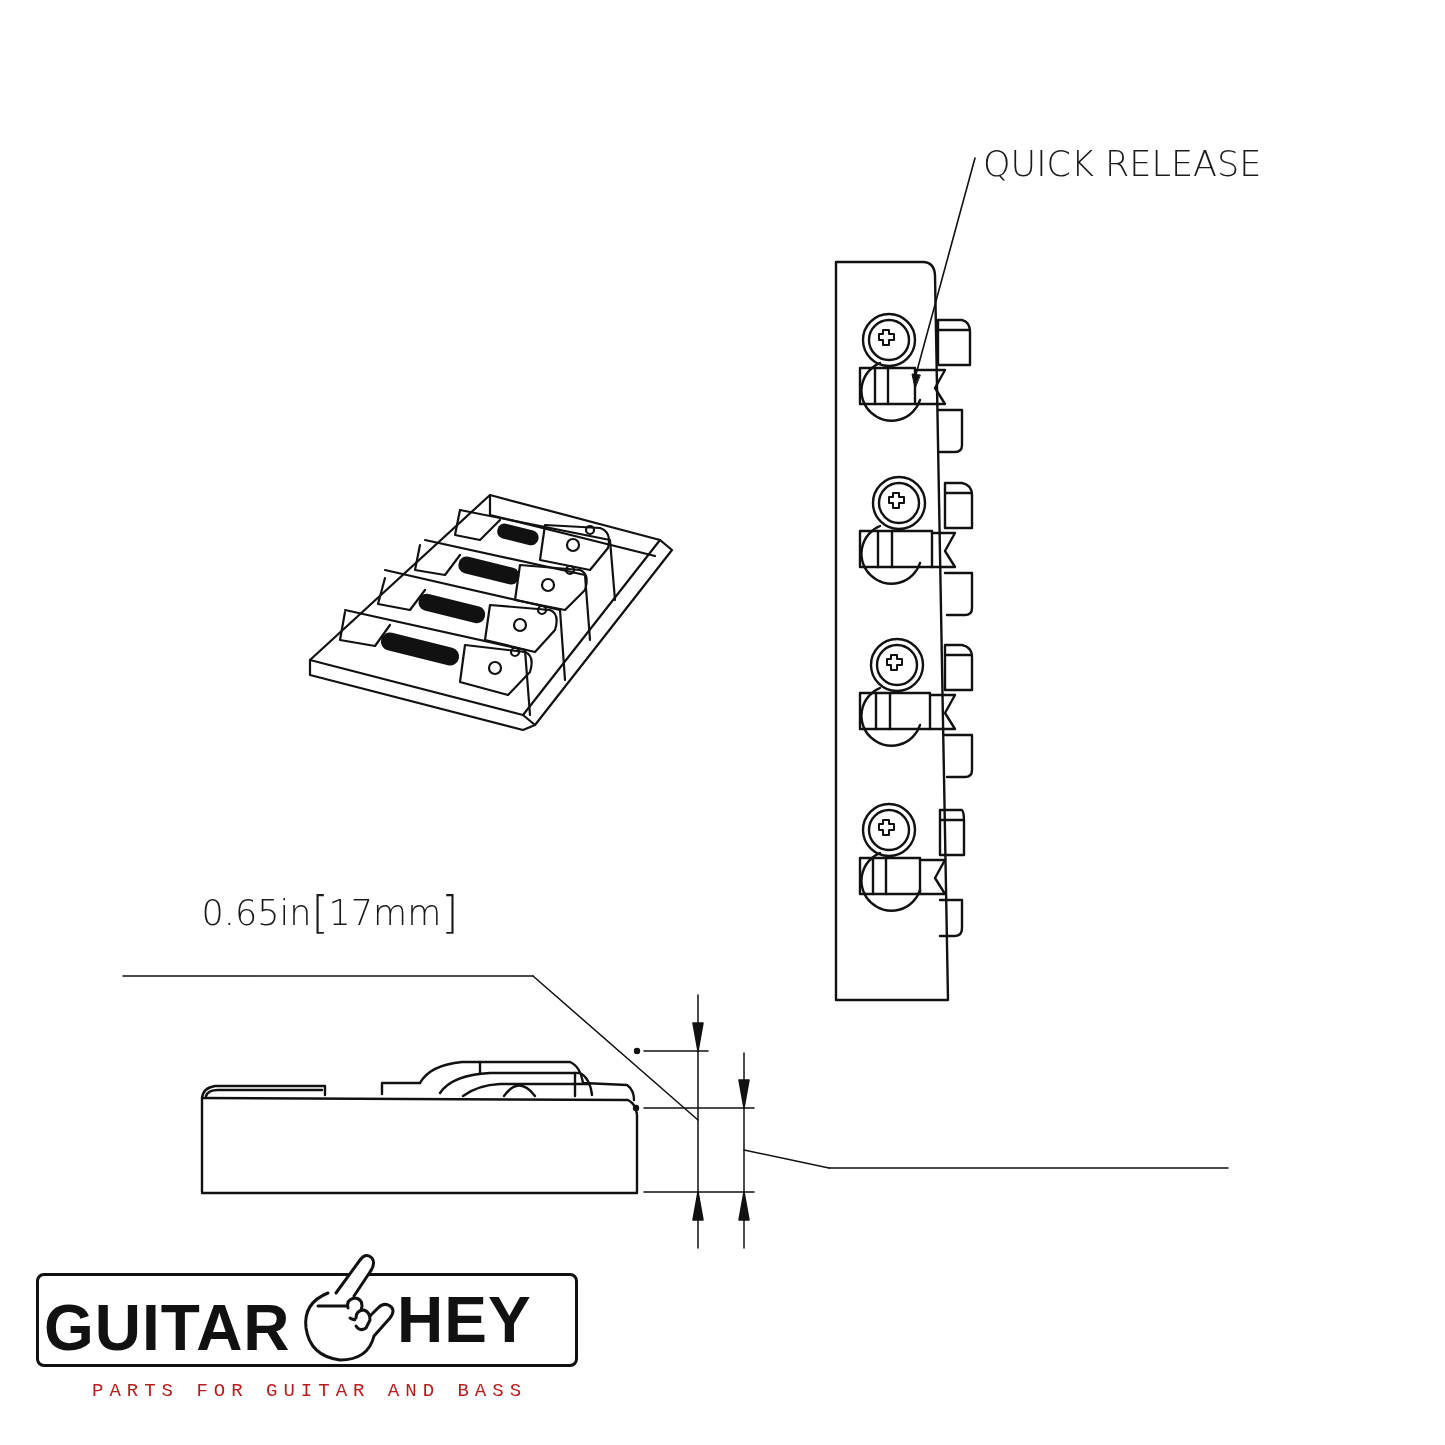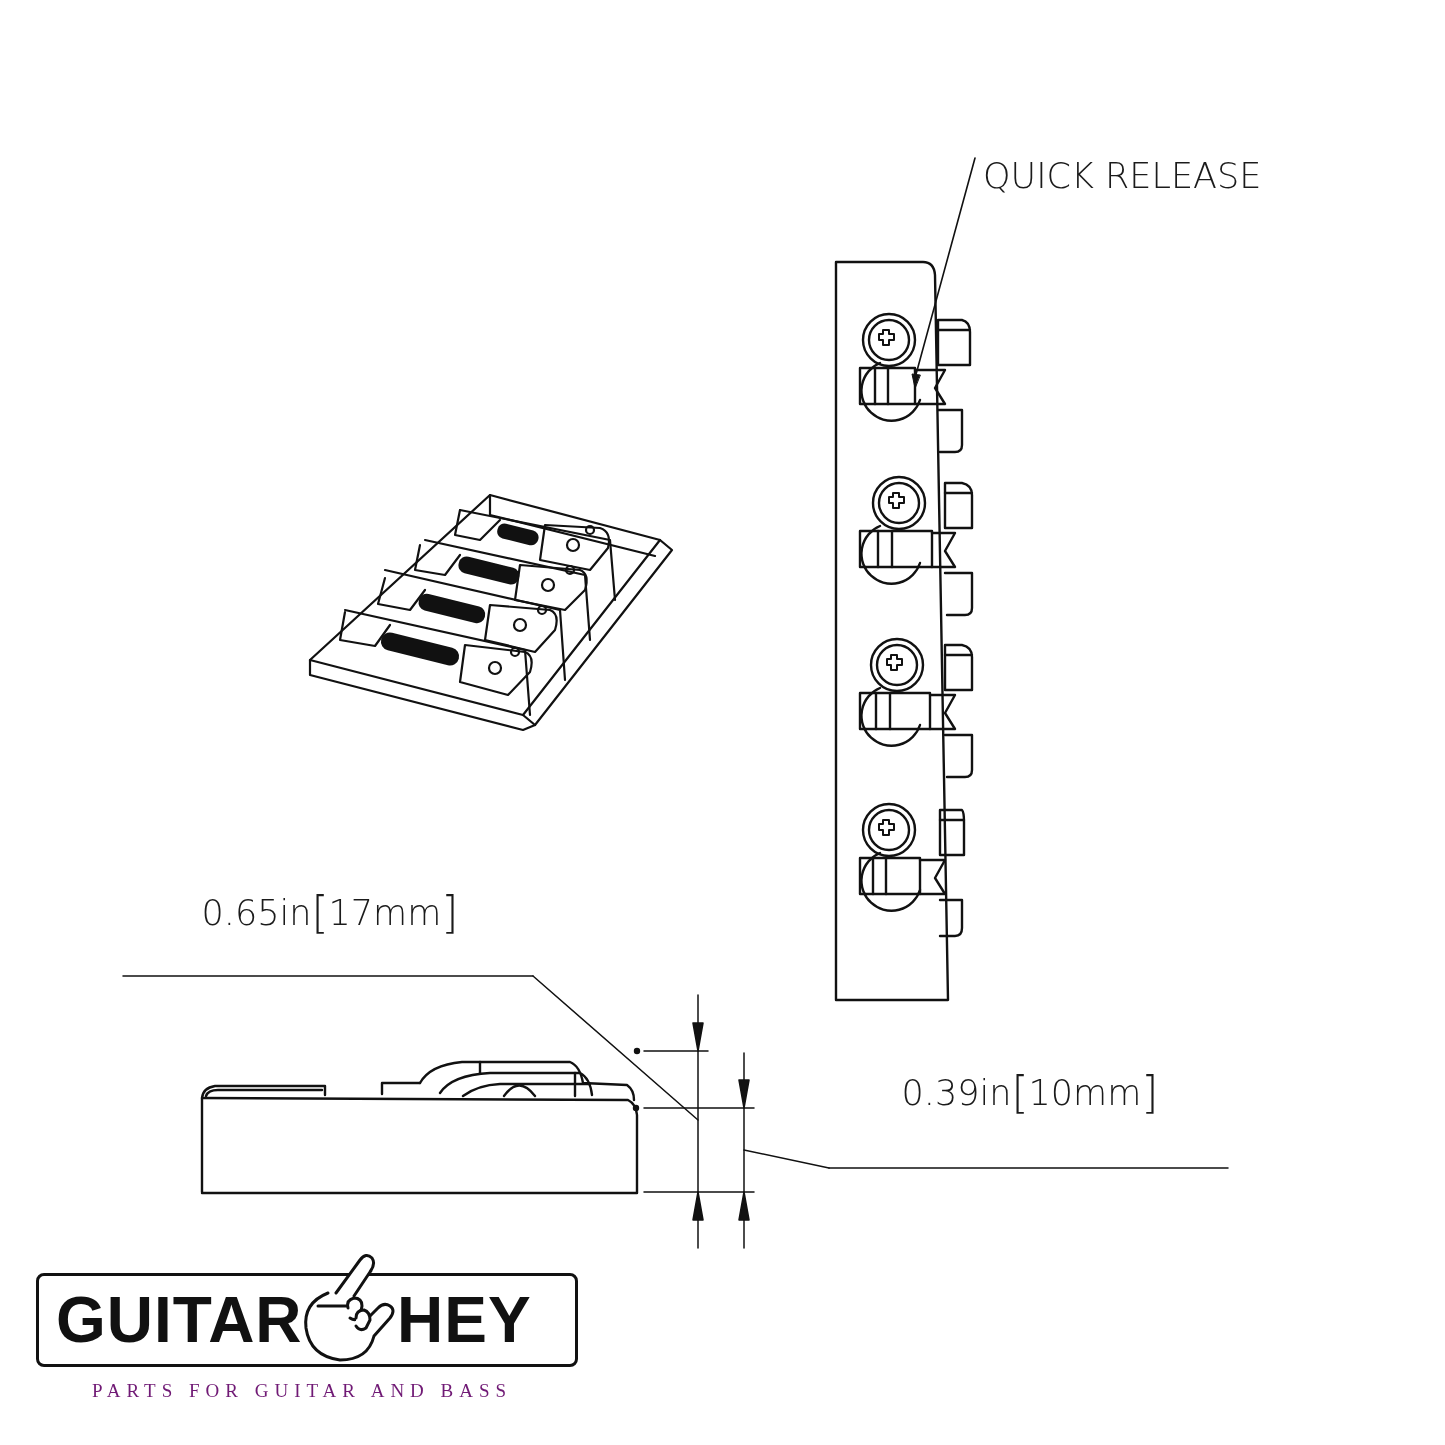--- a/index.html
+++ b/index.html
@@ -1,26 +1,26 @@
 <!DOCTYPE html>
 <html><head>
   <meta charset="utf-8">
   <style>
     html, body { margin: 0; padding: 0; background: #ffffff; }
     body { width: 1445px; height: 1445px; position: relative; overflow: hidden; font-family: "DejaVu Sans", sans-serif; color: #1a1a1a; }
     .abs { position: absolute; }
     .label { font-family: "DejaVu Sans", sans-serif; font-weight: 300; color: #1b1b1b; letter-spacing: 0px; white-space: nowrap; }
-    .callout-qr { left: 983px; top: 156px; font-size: 35px; line-height: 40px; text-align: center; }
+    .callout-qr { left: 983px; top: 144px; font-size: 35px; line-height: 40px; text-align: center; }
     .dim-max { left: 120px; top: 880px; font-size: 35px; line-height: 66px; text-align: center; width: 420px; }
     .dim-min { left: 830px; top: 1068px; font-size: 35px; line-height: 50px; text-align: center; width: 400px; }
     .bracket { font-weight: 200; font-size: 44px; vertical-align: -3px; }
     svg.drawing { position: absolute; left: 0; top: 0; }
     .logo-box { left: 36px; top: 1273px; width: 542px; height: 94px; border: 3px solid #111; border-radius: 8px; box-sizing: border-box; }
     .logo-word { position: absolute; top: 1278px; font-family: "Liberation Sans", sans-serif; font-weight: 700; font-size: 64px; line-height: 84px; color: #111; letter-spacing: 1px; }
-    .logo-tag { left: 92px; top: 1380px; font-family: Liberation Serif, serif; font-size: 19px; letter-spacing: 6px; color: #701a75; }
+    .logo-tag { left: 92px; top: 1380px; font-family: Liberation Mono, monospace; font-size: 19px; letter-spacing: 6px; color: #b91c1c; }
   </style>
 </head>
 <body>
 
 <svg class="drawing" width="1445" height="1445" viewBox="0 0 1445 1445" fill="none" stroke="#111" stroke-width="2.4" stroke-linejoin="round" stroke-linecap="round">
 
   <g>
 
     <path d="M836 262 L923 262 Q934 262 935 275 L948 1000 L836 1000 Z"></path>
 
@@ -170,27 +170,24 @@
   <div>QUICK RELEASE</div>
 </div>
 
 <div class="abs label dim-max">
   <div>
     <span>0.65in</span><span class="bracket">[</span><span>17mm</span><span class="bracket">]</span>
   </div>
 </div>
 
 <div class="abs label dim-min">
-  <div>
-    <span>0.39in</span><span class="bracket">[</span><span>10mm</span><span class="bracket">]</span>
-  </div>
 </div>
 
 <div class="abs logo-box"></div>
-<div class="logo-word" style="left:56px;">GUITAR</div>
+<div class="logo-word" style="left:44px;margin-top:8px;">GUITAR</div>
 <div class="logo-word" style="left:397px;text-align:center;">HEY</div>
 <svg class="abs" style="left:298px; top:1248px;" width="110" height="120" viewBox="0 0 110 120" fill="#fff" stroke="#111" stroke-width="3" stroke-linejoin="round" stroke-linecap="round">
   <path d="M30 45 Q5 55 8 80 Q12 108 42 112 Q70 112 76 88 L92 70 Q98 62 92 58 Q86 54 80 60 L70 70"></path>
   <path d="M38 45 L62 12 Q68 4 74 10 Q78 16 72 24 L56 48"></path>
   <path d="M20 58 L60 58"></path>
   <path d="M50 60 Q48 52 56 50 Q64 50 64 58 L62 68 Q58 74 52 70"></path>
   <path d="M58 70 Q58 62 66 62 Q72 64 72 72 L68 80 Q62 84 58 78"></path>
 </svg>
 <div class="abs logo-tag">PARTS FOR GUITAR AND BASS</div>
 

